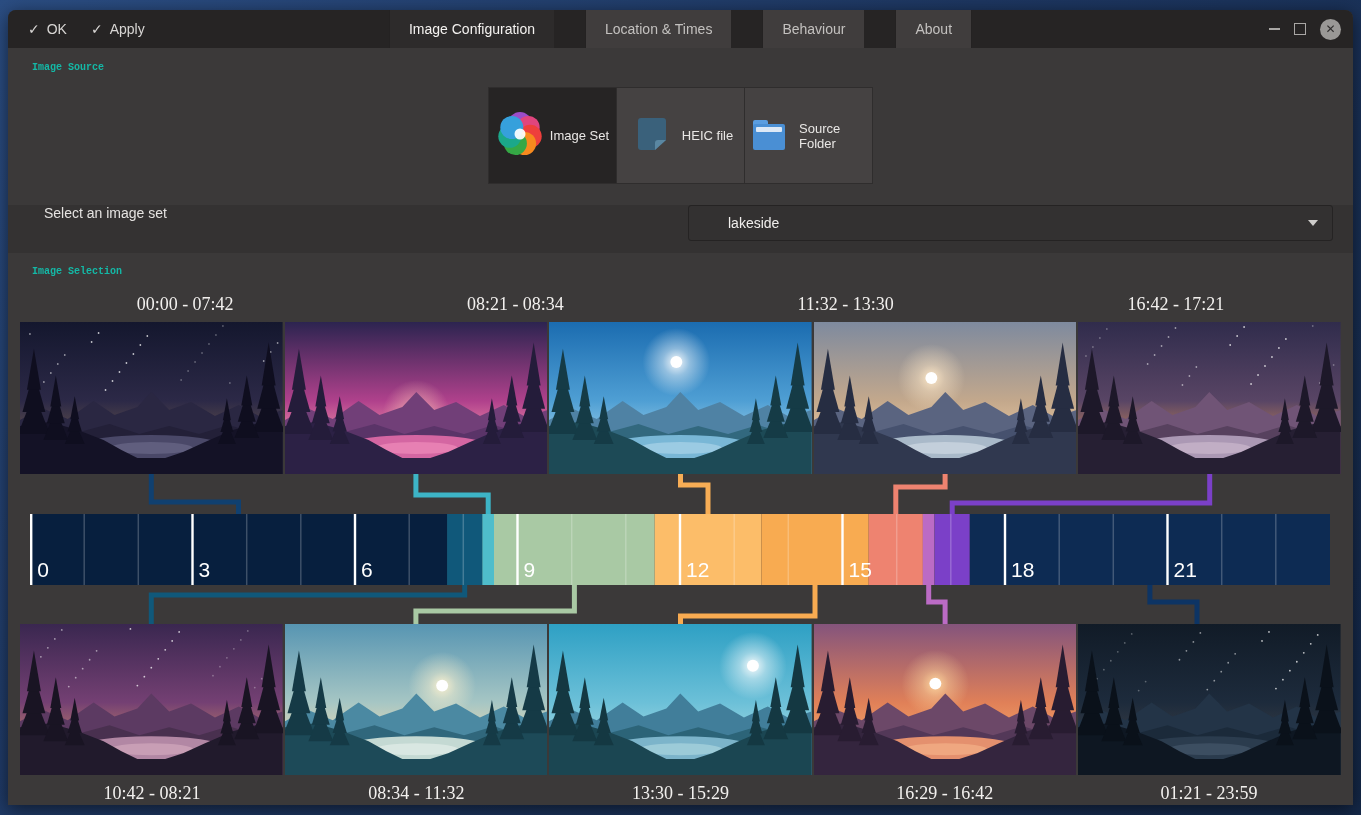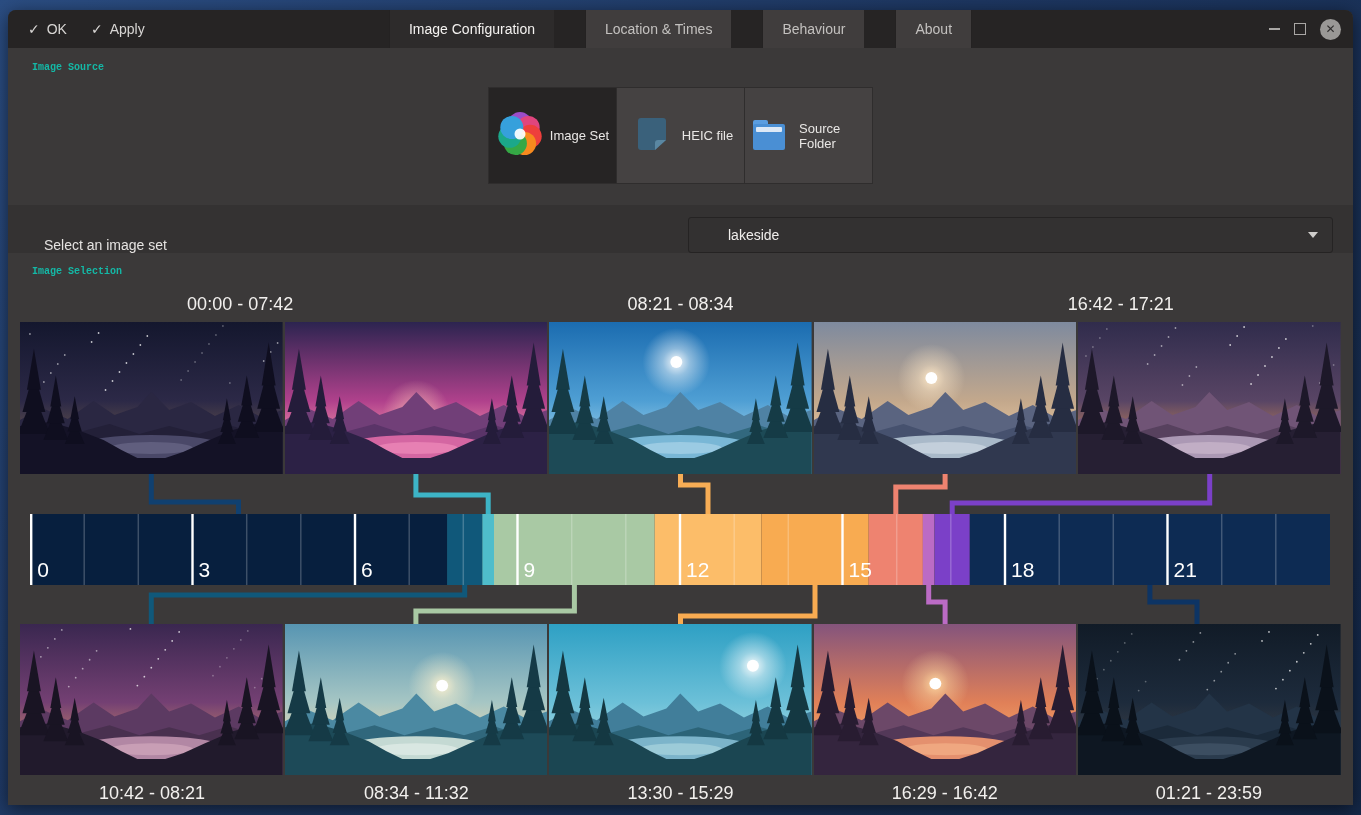--- a/index.html
+++ b/index.html
@@ -27,30 +27,30 @@
     display:flex;align-items:center;justify-content:center;font-size:12px;font-weight:bold;}
   
   .sec-title{margin:14px 0 0 24px;font-size:10px;font-weight:bold;color:#14b8a6;height:18px;font-family:Liberation Mono, monospace;}
   .sec-title.second{margin-top:13px;}
   .src-row{margin-top:7px;display:flex;justify-content:center;}
   .src-btn{width:127px;height:95px;background:#454242;border:1px solid #2f2d2d;border-left:none;
     display:flex;flex-direction:row;align-items:center;justify-content:center;gap:6px;cursor:default;}
   .src-btn:first-child{border-left:1px solid #2f2d2d;}
   .src-btn.selected{background:#262424;}
   .src-btn .lbl{font-size:13px;color:#e9e7e5;}
-  .select-band{margin-top:21px;height:48px;background:#343232;display:flex;align-items:flex-end;}
+  .select-band{margin-top:21px;height:48px;background:#343232;display:flex;align-items:flex-start;}
   .select-band .s-lbl{margin-left:36px;font-size:14px;color:#e5e3e1;flex:0 0 auto;}
   .combo{margin-left:auto;margin-right:20px;width:643px;height:34px;background:#333131;
     border:1px solid #252323;border-radius:3px;display:flex;align-items:center;cursor:default;}
   .combo .val{margin-left:12px;font-size:14px;color:#f0eeec;flex:1;padding-left:27px;}
   .caret{width:0;height:0;border-left:5px solid transparent;border-right:5px solid transparent;
     border-top:6px solid #cfcdcb;margin-right:14px;}
   
   .sel-area{position:relative;margin-top:8px;}
-  .lbl-row{display:flex;margin:0 12px 4px 12px;height:26px;}
+  .lbl-row{display:flex;margin:0 12px 4px 12px;height:26px;font-family:Liberation Serif, serif;}
   .lbl-row .tl{flex:1;text-align:center;font-size:18px;color:#f2f0ee;line-height:24px;}
   .lbl-row.bottom{margin-top:6px;}
   .thumb-row{display:flex;gap:2px;margin:0 12px;}
   .thumb{flex:1;height:152px;overflow:hidden;cursor:default;}
   .thumb.bot{height:151px;}
   .thumb svg{display:block;width:100%;height:100%;}
   #midSvg{display:block;width:100%;height:150px;}
 </style>
 </head>
 <body>
@@ -123,20 +123,21 @@
           <span class="caret"></span>
         </div>
       </div>
 
       <div class="sec-title second">Image Selection</div>
 
       <div class="sel-area">
         <div class="lbl-row" id="topLabels">
             <div class="tl">00:00 - 07:42</div>
             <div class="tl">08:21 - 08:34</div>
+            <div class="tl">11:32 - 13:30</div>
             <div class="tl">16:42 - 17:21</div>
           </div>
         <div class="thumb-row" id="topThumbs">
             <div class="thumb">
               <svg viewBox="0 0 264 152" preserveAspectRatio="none">
                 <defs>
                   <linearGradient id="g1" x1="0" y1="0" x2="0" y2="1">
                     <stop offset="0" stop-color="#14172e"></stop>
                     <stop offset="0.52" stop-color="#2c2947"></stop>
                     <stop offset="0.82" stop-color="#6e5a4c"></stop>

